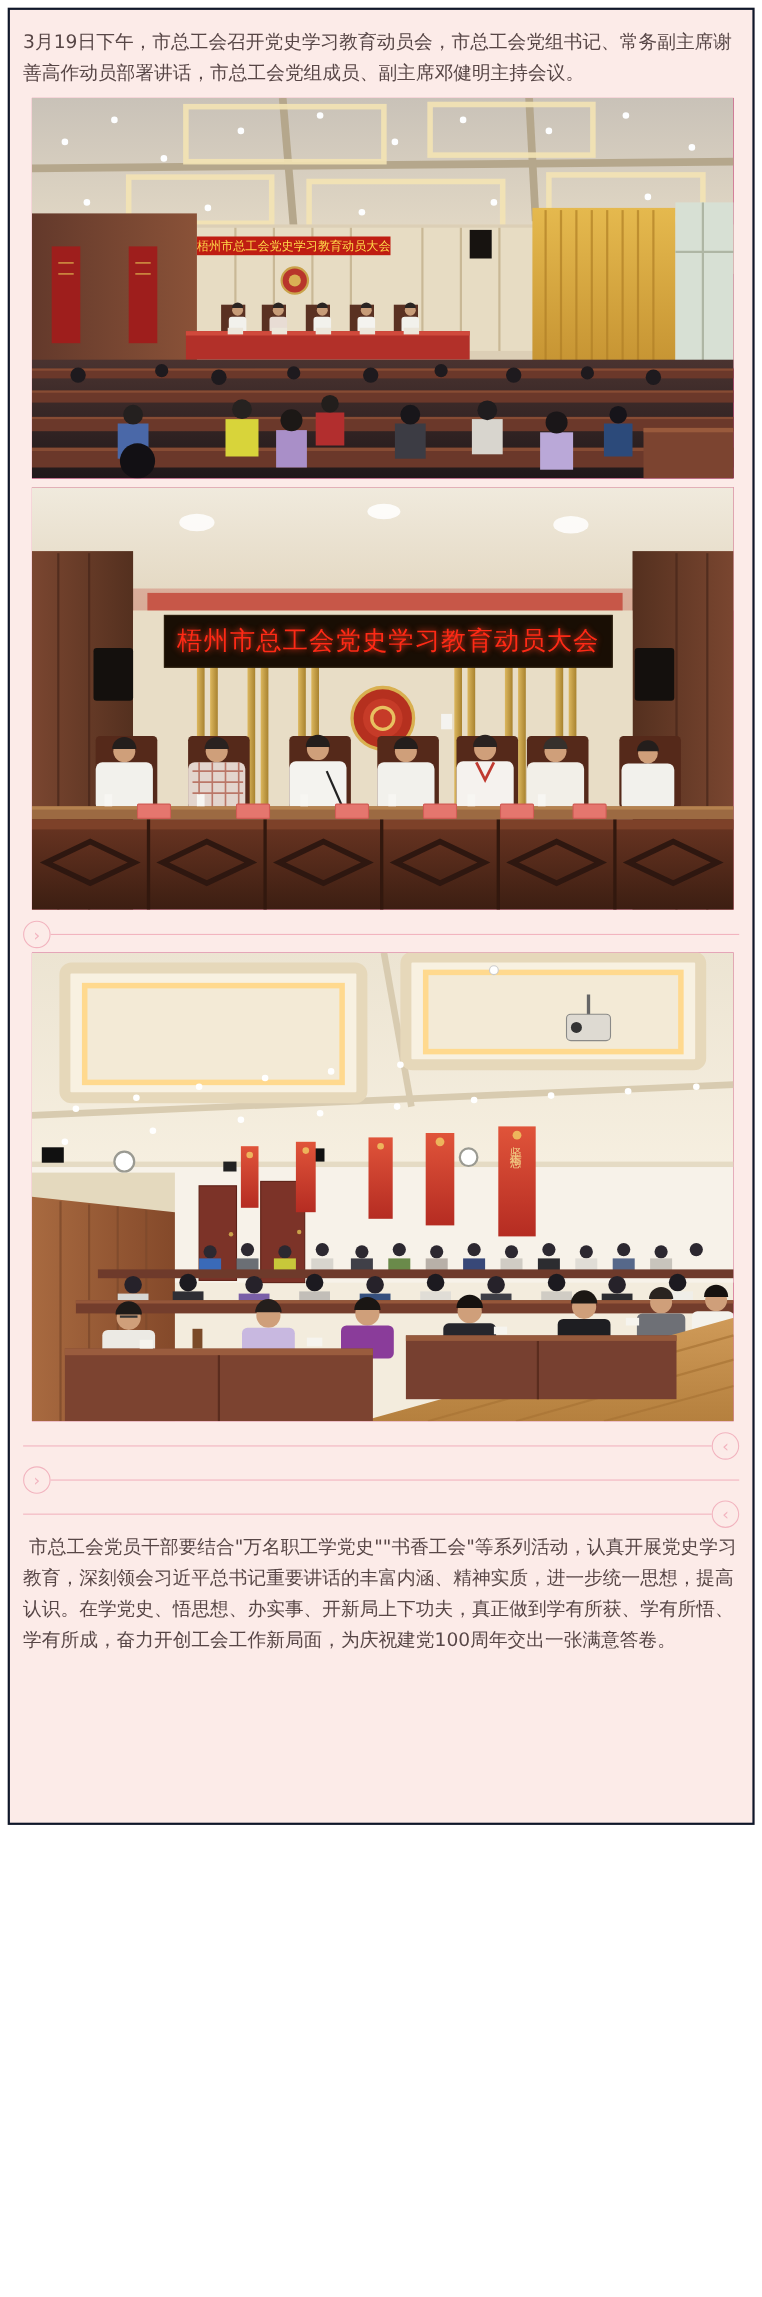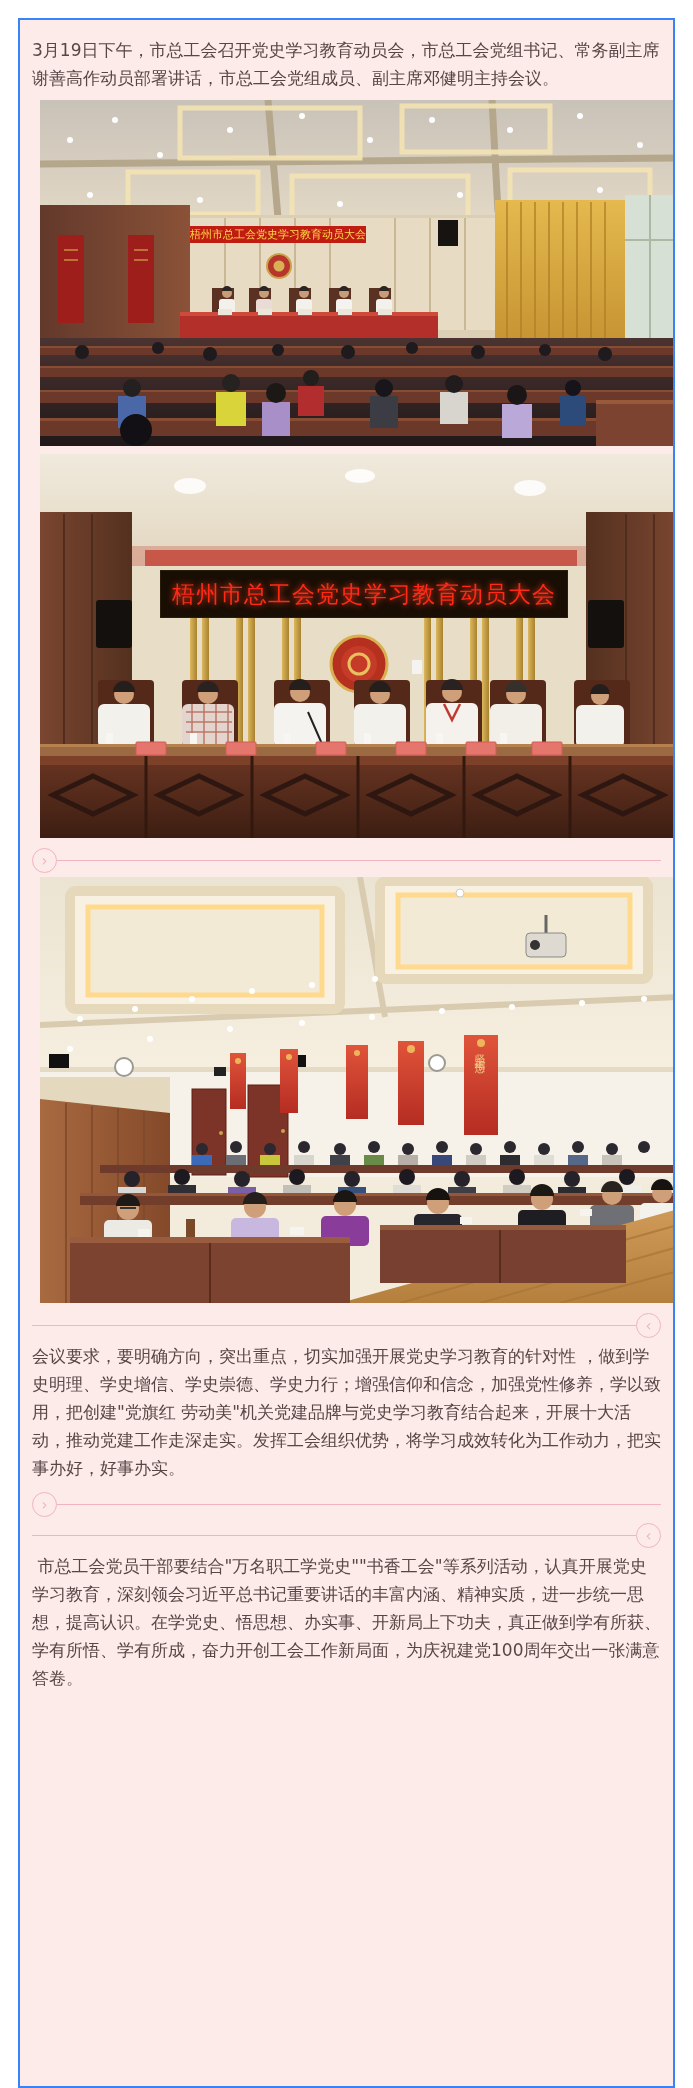--- a/index.html
+++ b/index.html
@@ -1,17 +1,17 @@
 <!DOCTYPE html>
 <html><head>
 <meta charset="utf-8">
 <style>
   html,body{margin:0;padding:0;background:#ffffff;}
   body{width:693px;height:2088px;overflow:hidden;font-family:"DejaVu Sans","Liberation Sans",sans-serif;}
-  .frame{box-sizing:border-box;margin:18px;height:2070px;border:2px solid #3b82f6;background:#fcebe8;padding:16px 12px 0 12px;overflow:hidden;}
+  .frame{box-sizing:border-box;margin:7px;height:1652px;border:2px solid #0f172a;background:#fcebe8;padding:16px 12px 0 12px;overflow:hidden;}
   .para{font-size:17px;line-height:28px;color:#574646;margin:0 0 8px 0;white-space:pre-wrap;word-break:break-all;}
   .photo{position:relative;width:638px;margin:0 0 8px 8px;overflow:hidden;background:#be185d;}
   .photo svg{display:block;}
   .banner-overlay{position:absolute;left:150px;top:126px;width:176px;height:17px;background:#bf1d12;color:#ffd94a;font-size:11px;line-height:17px;text-align:center;letter-spacing:0;overflow:hidden;white-space:nowrap;}
   .led-overlay{position:absolute;left:120px;top:116px;width:408px;height:48px;background:#190e04;border:1px solid #2a1d0c;box-sizing:border-box;color:#ff2a16;font-size:23px;line-height:46px;text-align:center;letter-spacing:1px;overflow:hidden;white-space:nowrap;text-shadow:0 0 6px #ff3a20;}
   .poster-overlay{position:absolute;left:431px;top:168px;height:84px;writing-mode:vertical-rl;color:#f2cf86;font-size:11px;letter-spacing:3px;opacity:.95;}
   .divider{display:flex;align-items:center;height:28px;margin:0 0 3px 0;}
   .divider .circle{flex:0 0 auto;width:25px;height:25px;border:1.5px solid #f2b4bf;border-radius:50%;color:#f2b4bf;font-size:15px;line-height:24px;text-align:center;box-sizing:border-box;background:transparent;}
   .divider .line{flex:1 1 auto;height:0;border-top:1.5px solid #f2b4bf;}
 </style>
@@ -540,21 +540,20 @@
       <rect x="146" y="342" width="9" height="18" fill="#7a4a28"></rect>
     </svg>
     <div class="poster-overlay">坚定信念</div>
   </div>
 
   <div class="divider">
     <span class="line"></span>
     <span class="circle">‹</span>
   </div>
 
-  <p class="para">会议要求，要明确方向，突出重点，切实加强开展党史学习教育的针对性 ，做到学史明理、学史增信、学史崇德、学史力行；增强信仰和信念，加强党性修养，学以致用，把创建"党旗红 劳动美"机关党建品牌与党史学习教育结合起来，开展十大活动，推动党建工作走深走实。发挥工会组织优势，将学习成效转化为工作动力，把实事办好，好事办实。</p>
 
   <div class="divider">
     <span class="circle">›</span>
     <span class="line"></span>
   </div>
 
 
   <div class="divider">
     <span class="line"></span>
     <span class="circle">‹</span>

